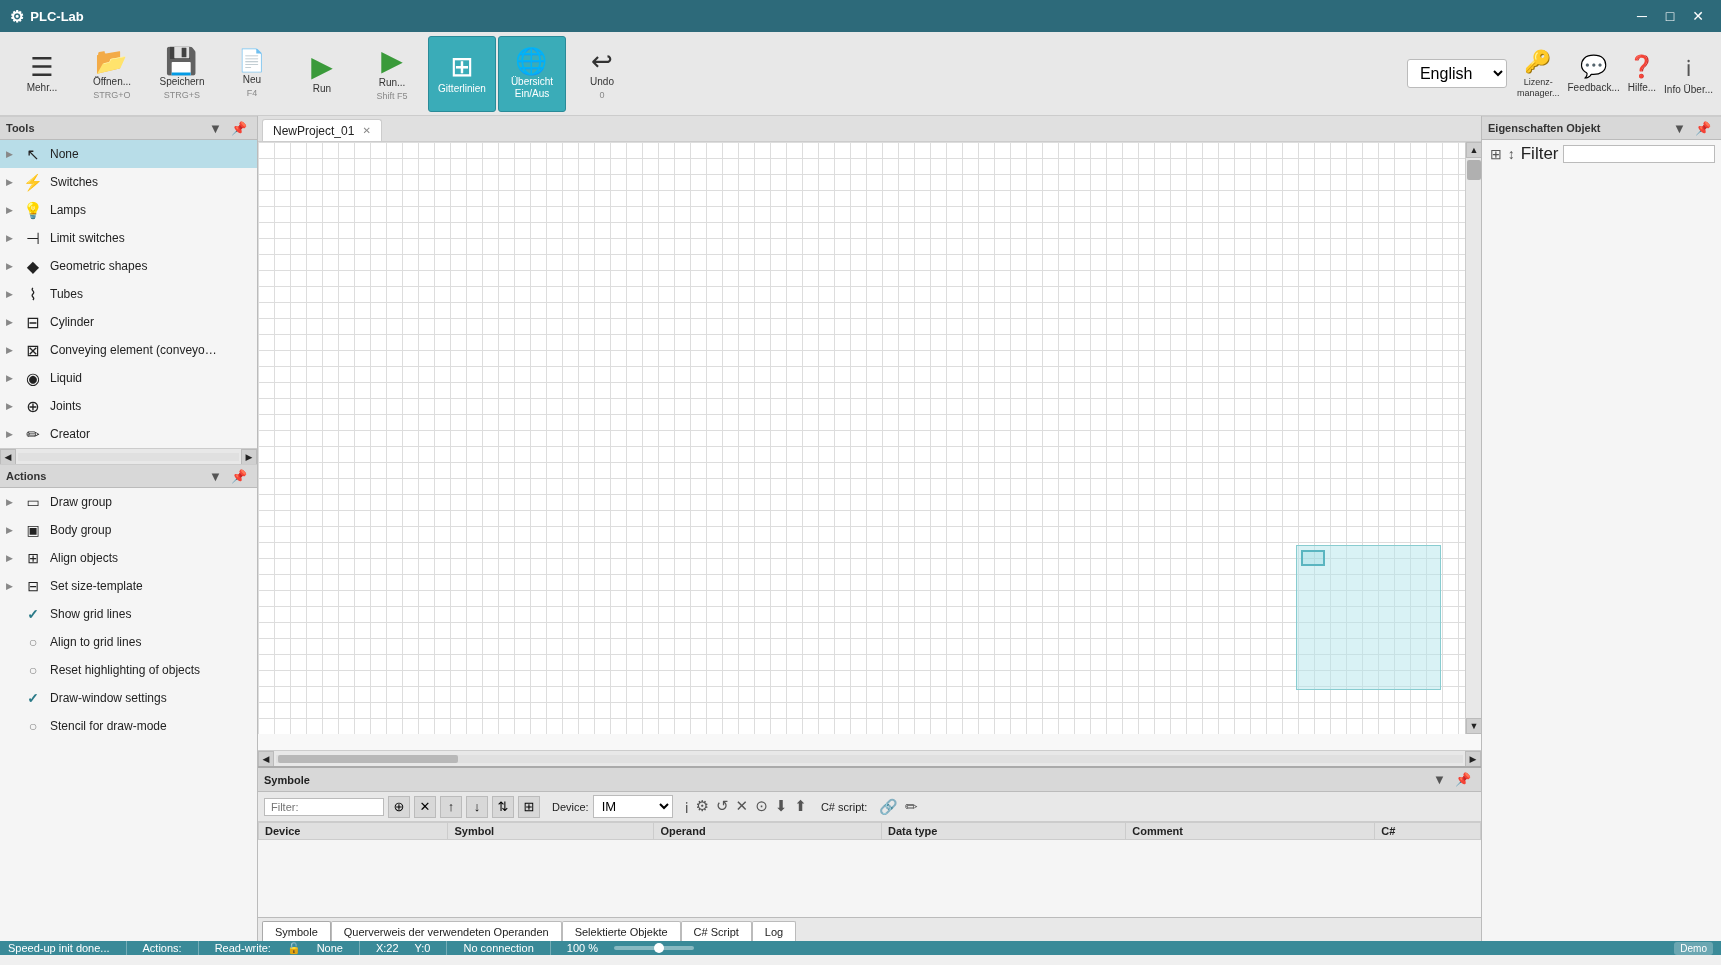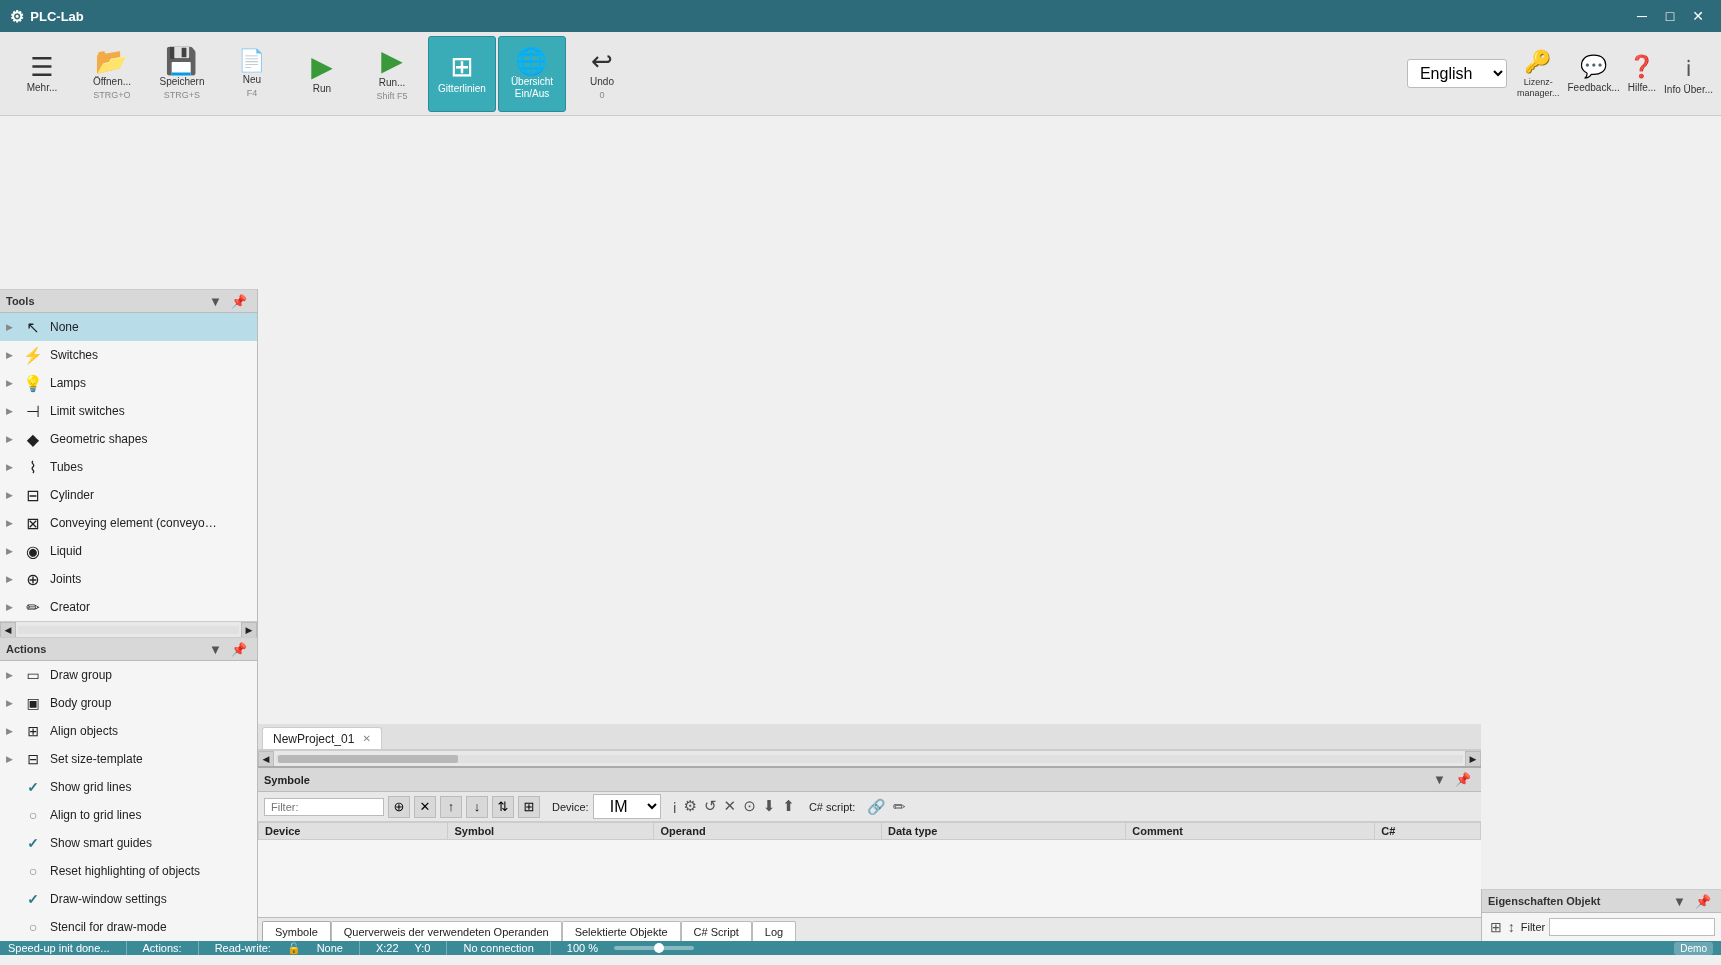--- a/index.html
+++ b/index.html
@@ -54,21 +54,21 @@
     
     #lang-area { margin-left: auto; display: flex; align-items: center; }
     #lang-select { border: 1px solid #bbb; background: white; padding: 4px 8px; border-radius: 3px; font-size: 16px; cursor: pointer; }
 
     
     .right-tb-icons { display: flex; align-items: center; gap: 8px; margin-left: 8px; }
     .right-tb-icon { display: flex; flex-direction: column; align-items: center; font-size: 10px; color: #333; cursor: pointer; gap: 2px; }
     .right-tb-icon .icon-sym { font-size: 22px; color: #555; }
 
     
-    #main { display: flex; height: calc(965px - 32px - 84px - 24px); align-items: flex-end; }
+    #main { display: flex; height: calc(965px - 32px - 84px - 24px); }
 
     
     #left-panel { width: 258px; display: flex; flex-direction: column; border-right: 1px solid #bbb; background: #f5f5f5; }
 
     
     .panel-section { display: flex; flex-direction: column; }
     .panel-header {
       background: #d8d8d8;
       border-bottom: 1px solid #bbb;
       border-top: 1px solid #ccc;
@@ -234,21 +234,21 @@
       border-bottom: 1px solid #ccc;
       height: 30px;
       display: flex;
       align-items: center;
       padding: 0 6px;
       gap: 4px;
     }
     .sym-filter { border: 1px solid #bbb; padding: 2px 6px; font-size: 11px; width: 120px; }
     .sym-btn { background: #d8d8d8; border: 1px solid #bbb; font-size: 13px; width: 22px; height: 22px; display: flex; align-items: center; justify-content: center; cursor: pointer; }
     .sym-device-label { font-size: 11px; margin-left: 8px; }
-    .sym-device-select { border: 1px solid #bbb; background: white; padding: 2px 12px; font-size: 16px; width: 68px; cursor: pointer; }
+    .sym-device-select { border: 1px solid #bbb; background: white; padding: 2px 4px; font-size: 13px; width: 80px; cursor: pointer; }
     .sym-icons { display: flex; gap: 3px; margin-left: 6px; }
     .sym-icon { font-size: 15px; color: #555; cursor: pointer; padding: 2px; }
     .cscript-label { margin-left: 8px; font-size: 11px; }
     .cscript-icons { display: flex; gap: 3px; }
 
     
     #symbole-table { flex: 1; overflow: auto; }
     .sym-table { width: 100%; border-collapse: collapse; font-size: 11px; }
     .sym-table th { background: #e0e0e0; border: 1px solid #ccc; padding: 2px 6px; font-weight: bold; text-align: left; position: sticky; top: 0; }
 
@@ -478,25 +478,20 @@
         </div>
         <div class="action-item">
           <span class="expand-arrow" style="visibility:hidden;"></span>
           <span class="action-icon checked-icon"></span>
           <span>Show grid lines</span>
         </div>
         <div class="action-item">
           <span class="expand-arrow" style="visibility:hidden;"></span>
           <span class="action-icon unchecked-icon"></span>
           <span>Align to grid lines</span>
-        </div>
-        <div class="action-item">
-          <span class="expand-arrow" style="visibility:hidden;"></span>
-          <span class="action-icon checked-icon"></span>
-          <span>Show smart guides</span>
         </div>
         <div class="action-item">
           <span class="expand-arrow" style="visibility:hidden;"></span>
           <span class="action-icon unchecked-icon"></span>
           <span>Reset highlighting of objects</span>
         </div>
         <div class="action-item">
           <span class="expand-arrow" style="visibility:hidden;"></span>
           <span class="action-icon checked-icon"></span>
           <span>Draw-window settings</span>
@@ -613,21 +608,21 @@
       <div class="panel-header-icons">
         <button class="panel-icon-btn">▼</button>
         <button class="panel-icon-btn">📌</button>
       </div>
     </div>
     <div class="prop-filter">
       <div class="prop-icons">
         <span class="prop-icon">⊞</span>
         <span class="prop-icon">↕</span>
       </div>
-      <span style="font-size:11px;">Filter</span>
+      <span style="font-size:17px;">Filter</span>
       <input type="text" style="flex: 1 1 0%; border: 1px solid rgb(187, 187, 187); padding: 2px 4px; font-size: 11px;">
     </div>
   </div>
 
 </div>
 
 <div id="statusbar">
   <span>Speed-up init done...</span>
   <div class="status-sep"></div>
   <span>Actions:</span>

